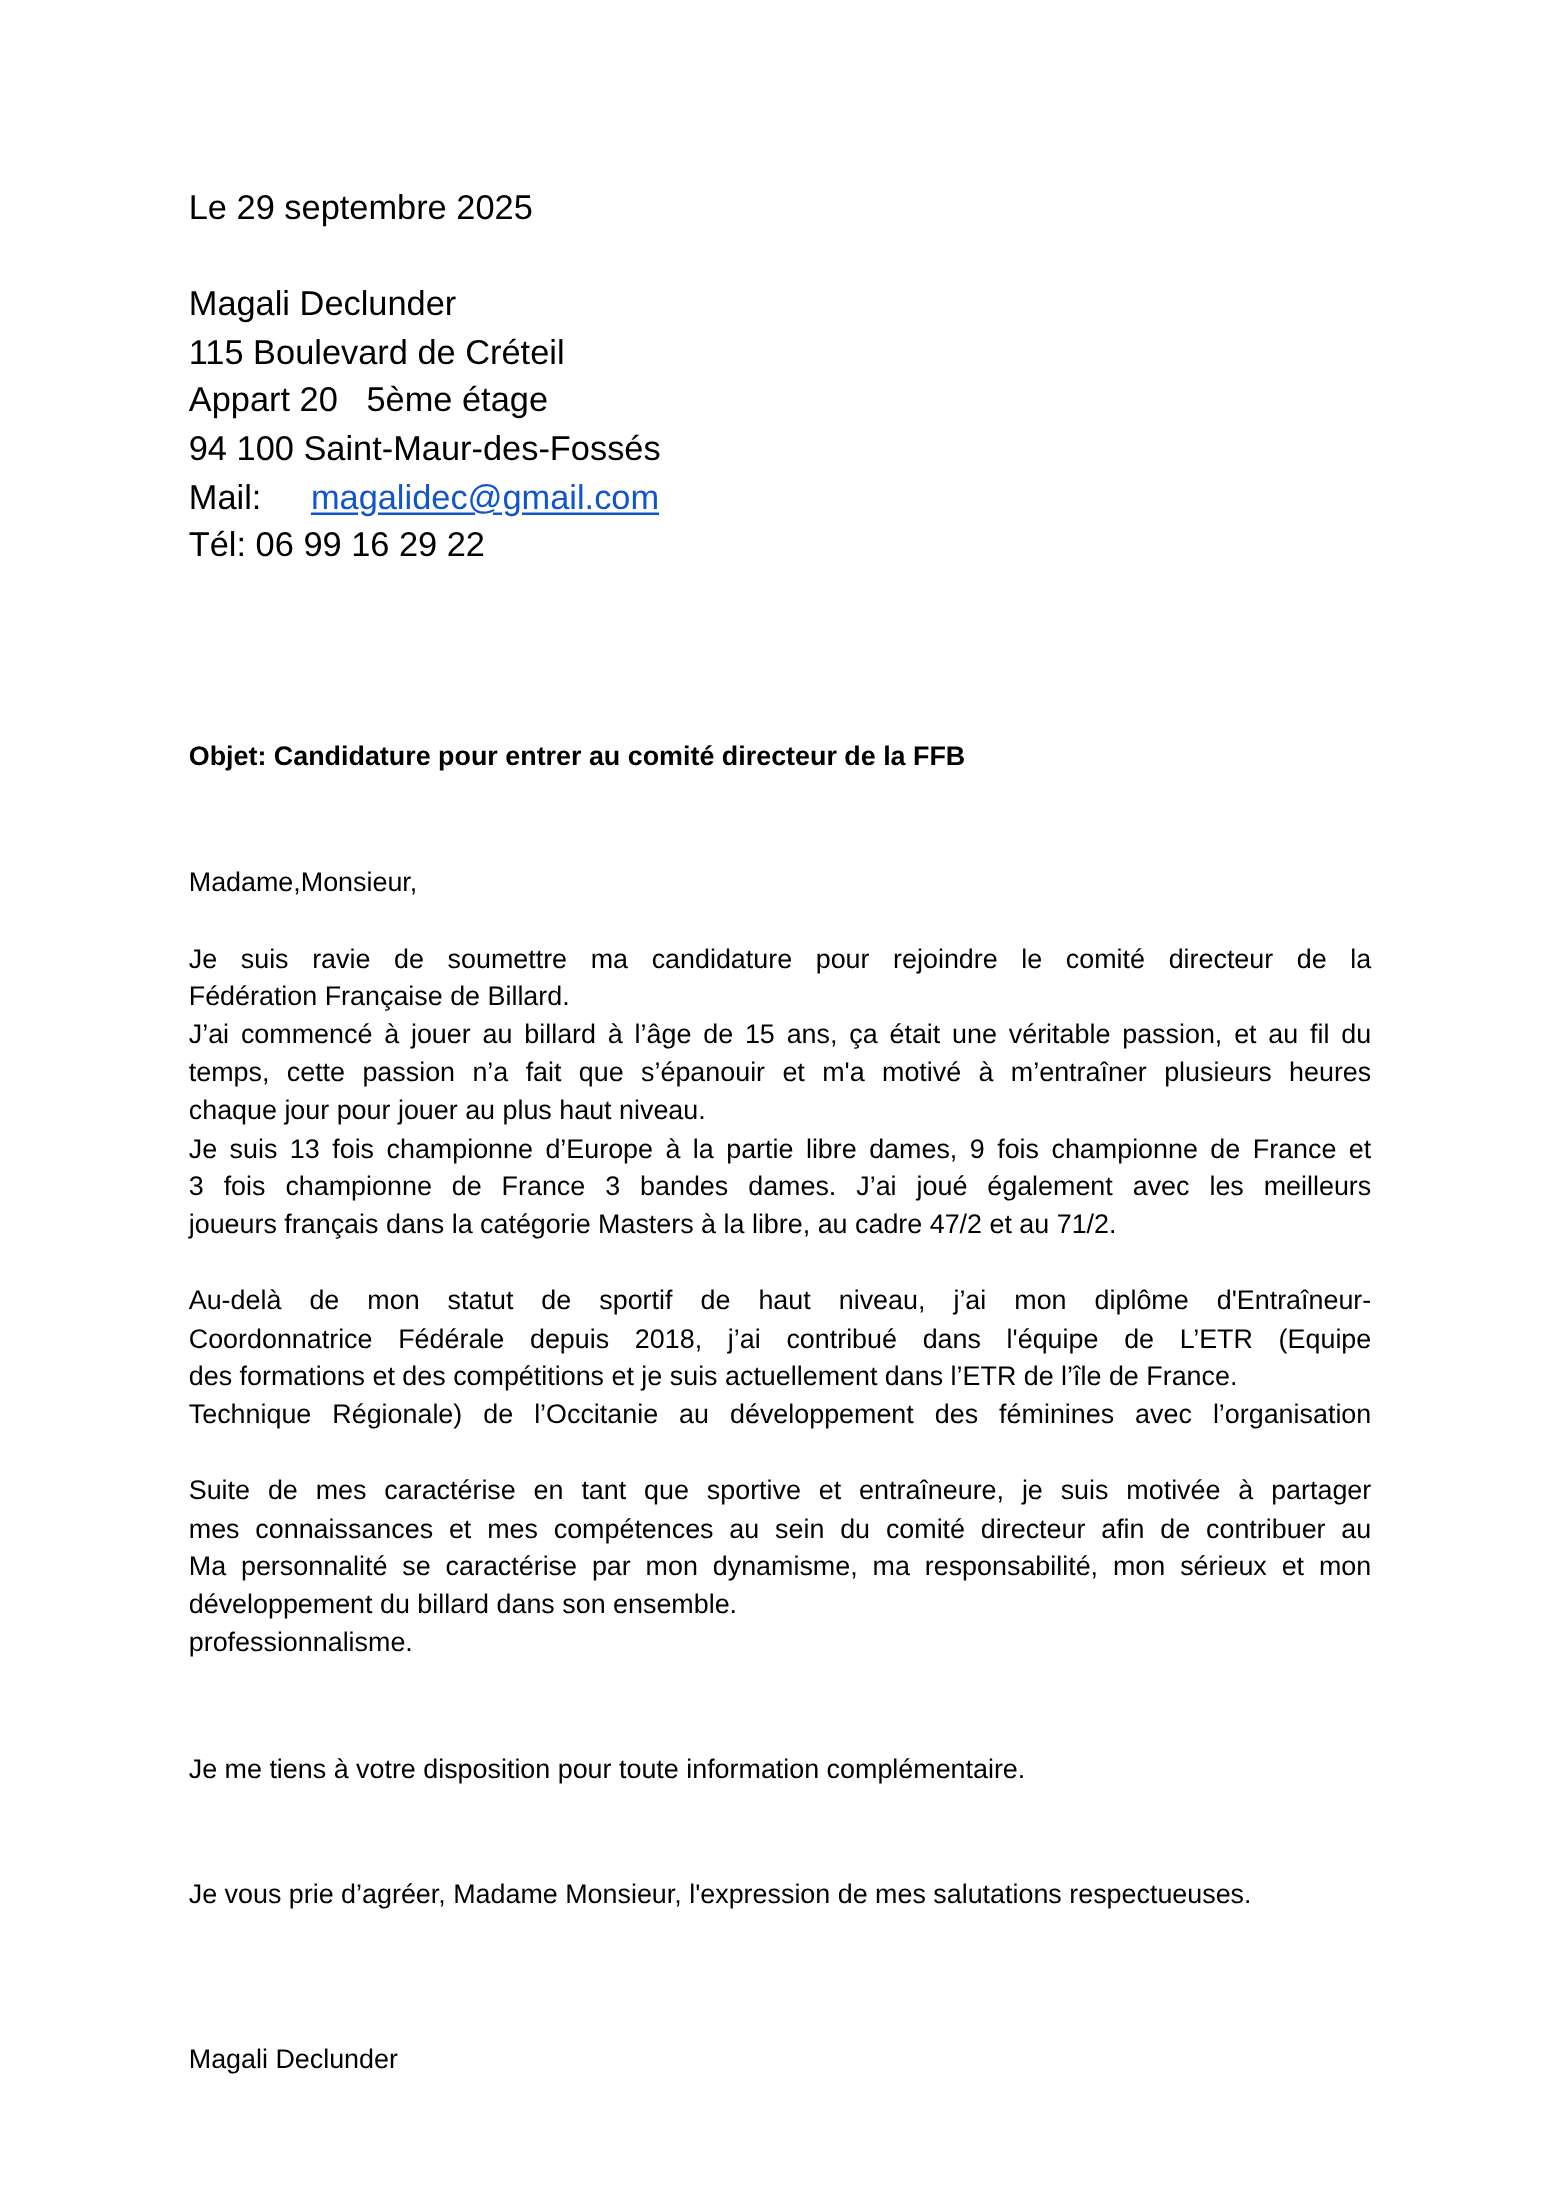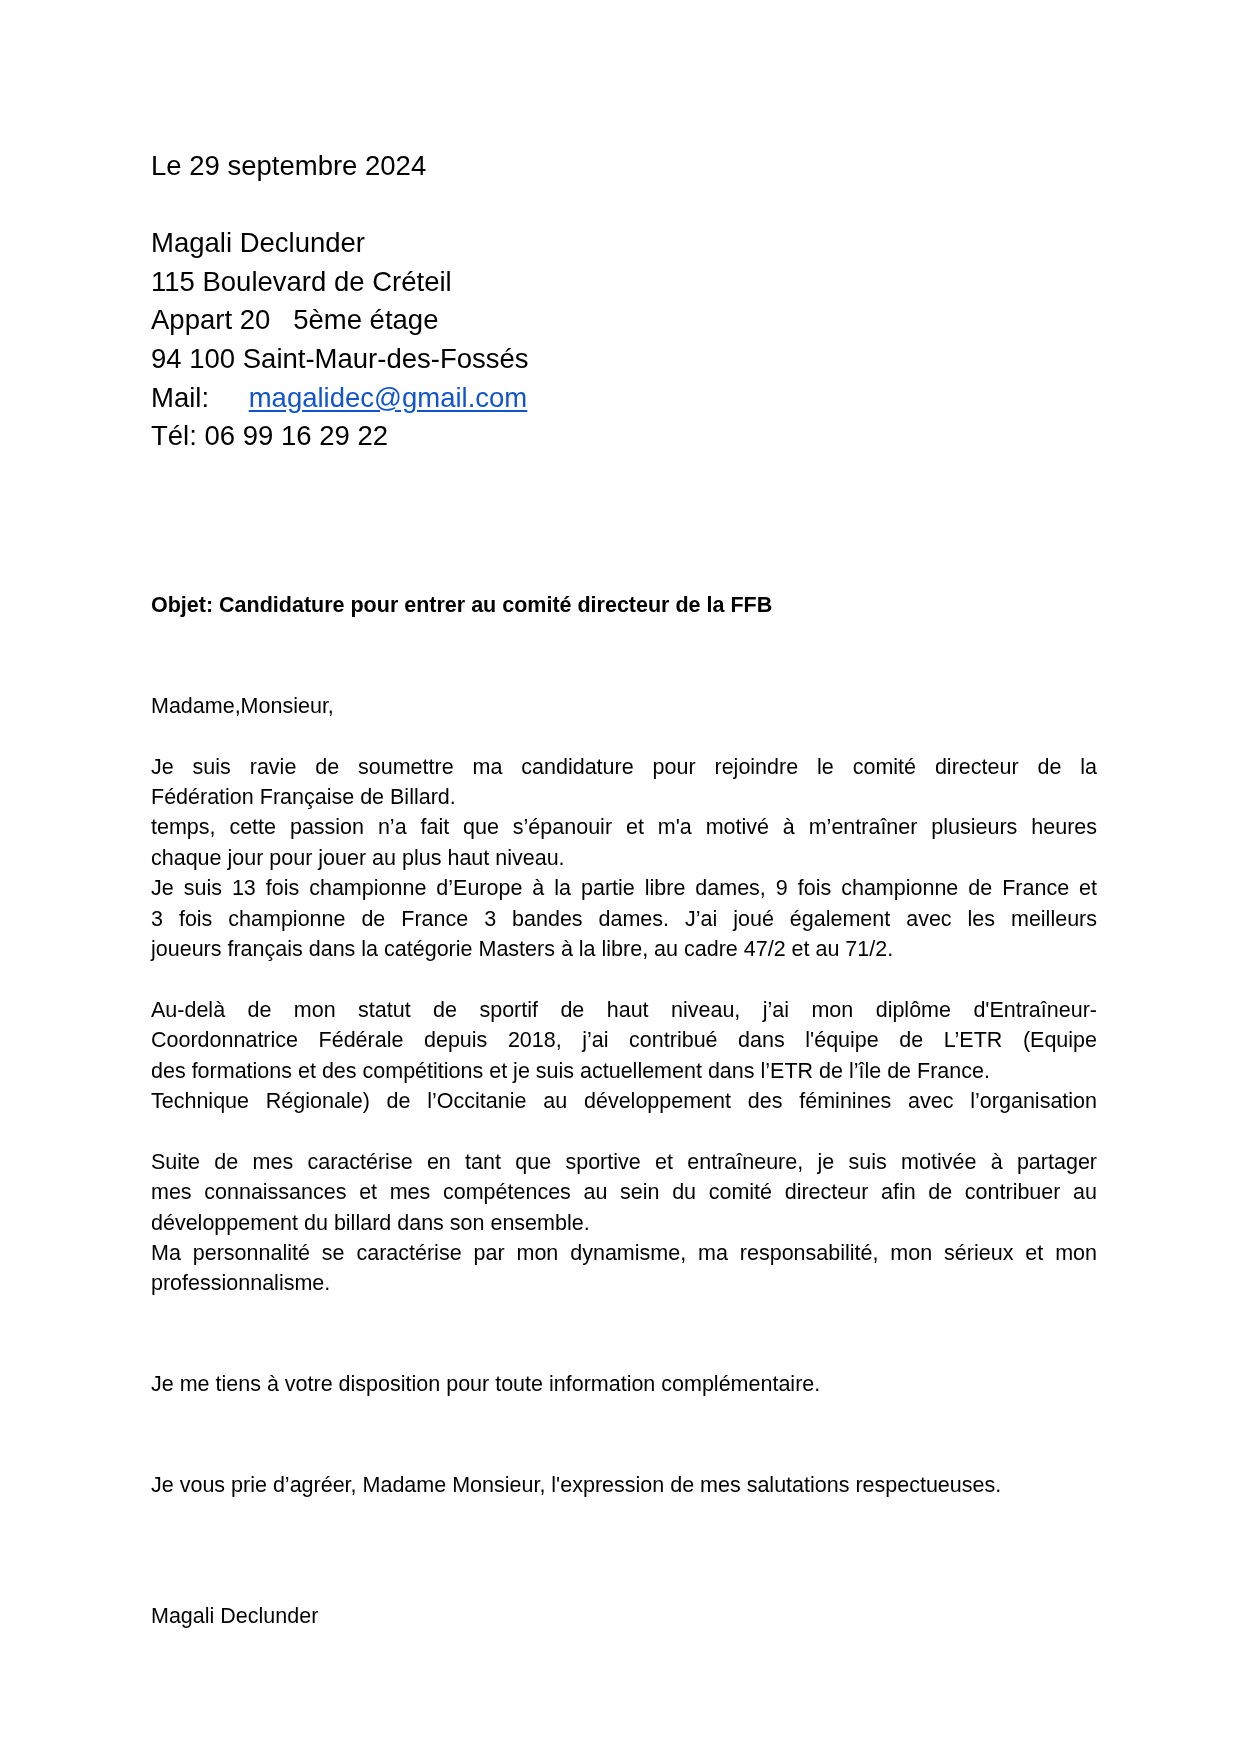--- a/index.html
+++ b/index.html
@@ -16,60 +16,61 @@
     .para .l.last { text-align-last: left; }
     .spacer { height: 30.4px; }
     .simple { height: 30.4px; white-space: nowrap; margin-top: 40px; }
   </style>
 </head>
 <body>
 
 <div class="page">
 
   <div class="header-block">
-    <div class="line">Le 29 septembre 2024</div>
+    <div class="line">Le 29 septembre 2025</div>
     <div class="gap"></div>
     <div class="line">Magali Declunder</div>
     <div class="line">115 Boulevard de Créteil</div>
     <div class="line">Appart 20   5ème étage</div>
     <div class="line">94 100 Saint-Maur-des-Fossés</div>
     <div class="line"><span>Mail: </span><span class="link">magalidec@gmail.com</span></div>
     <div class="line">Tél: 06 99 16 29 22</div>
   </div>
 
   <div class="body-block">
     <div class="subject">Objet: Candidature pour entrer au comité directeur de la FFB</div>
     <div class="spacer"></div>
     <div class="simple">Madame,Monsieur,</div>
     <div class="spacer"></div>
 
     <div class="para">
       <span class="l">Je suis ravie de soumettre ma candidature pour rejoindre le comité directeur de la</span>
       <span class="l last">Fédération Française de Billard.</span>
+      <span class="l">J’ai commencé à jouer au billard à l’âge de 15 ans, ça était une véritable passion, et au fil du</span>
       <span class="l">temps, cette passion n’a fait que s’épanouir et m'a motivé à m’entraîner plusieurs heures</span>
       <span class="l last">chaque jour pour jouer au plus haut niveau.</span>
       <span class="l">Je suis 13 fois championne d’Europe à la partie libre dames, 9 fois championne de France et</span>
       <span class="l">3 fois championne de France 3 bandes dames. J’ai joué également avec les meilleurs</span>
       <span class="l last">joueurs français dans la catégorie Masters à la libre, au cadre 47/2 et au 71/2.</span>
     </div>
     <div class="spacer"></div>
 
     <div class="para">
       <span class="l">Au-delà de mon statut de sportif de haut niveau, j’ai mon diplôme d'Entraîneur-</span>
       <span class="l">Coordonnatrice Fédérale depuis 2018, j’ai contribué dans l'équipe de L’ETR (Equipe</span>
       <span class="l last">des formations et des compétitions et je suis actuellement dans l’ETR de l’île de France.</span>
       <span class="l">Technique Régionale) de l’Occitanie au développement des féminines avec l’organisation</span>
     </div>
     <div class="spacer"></div>
 
     <div class="para">
       <span class="l">Suite de mes caractérise en tant que sportive et entraîneure, je suis motivée à partager</span>
       <span class="l">mes connaissances et mes compétences au sein du comité directeur afin de contribuer au</span>
+      <span class="l">Ma personnalité se caractérise par mon dynamisme, ma responsabilité, mon sérieux et mon</span>
       <span class="l last">développement du billard dans son ensemble.</span>
-      <span class="l">Ma personnalité se caractérise par mon dynamisme, ma responsabilité, mon sérieux et mon</span>
       <span class="l last">professionnalisme.</span>
     </div>
     <div class="spacer"></div>
 
     <div class="simple">Je me tiens à votre disposition pour toute information complémentaire.</div>
     <div class="spacer"></div>
     <div class="simple">Je vous prie d’agréer, Madame Monsieur, l'expression de mes salutations respectueuses.</div>
     <div class="spacer"></div>
     <div class="spacer"></div>
     <div class="simple">Magali Declunder</div>

